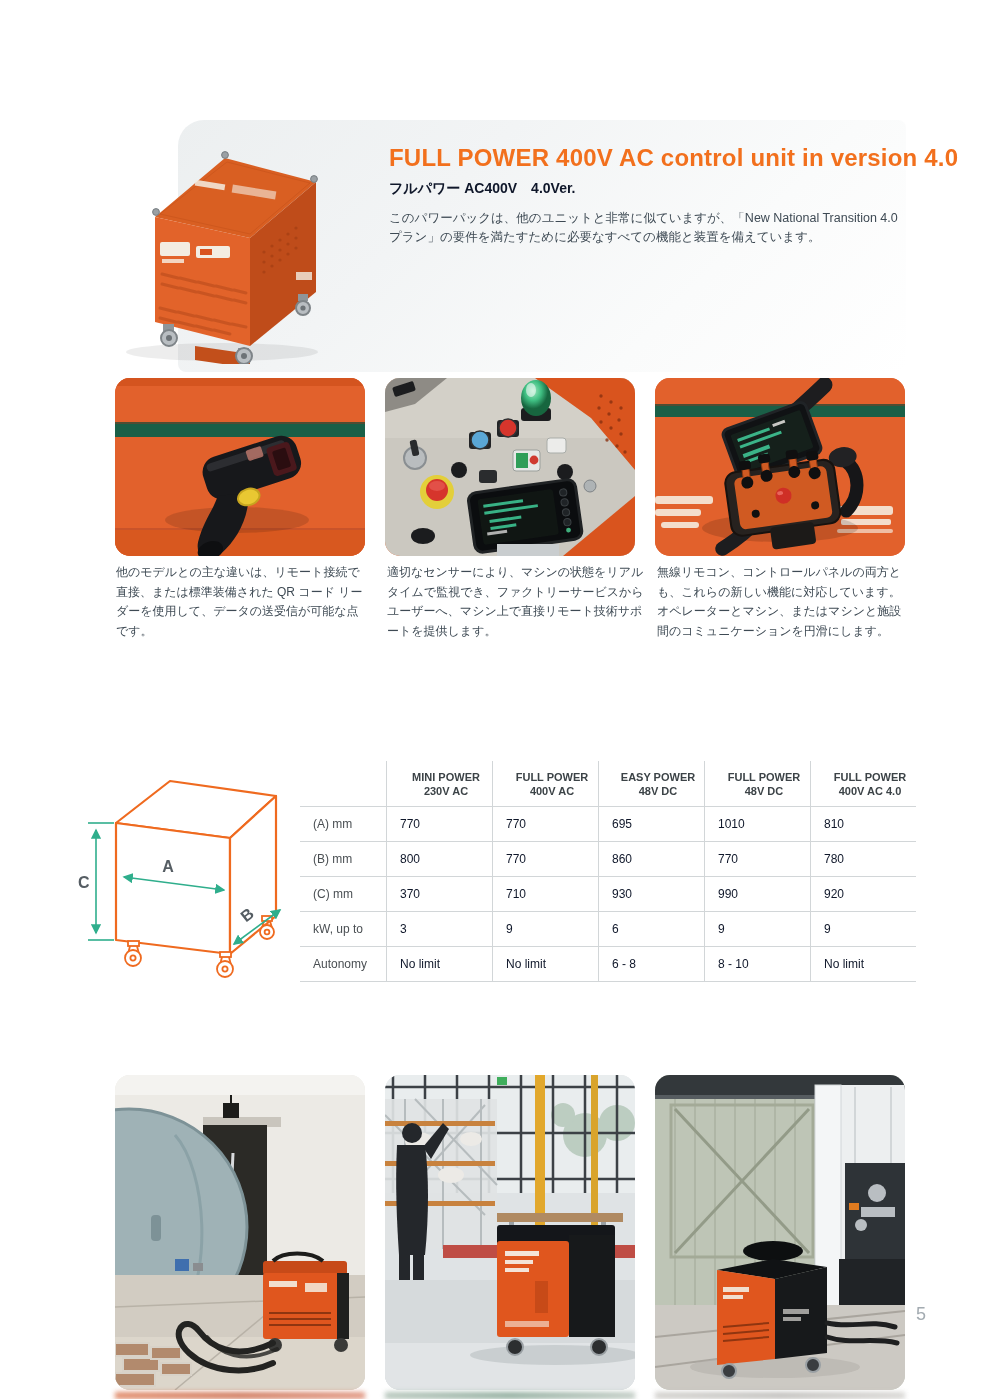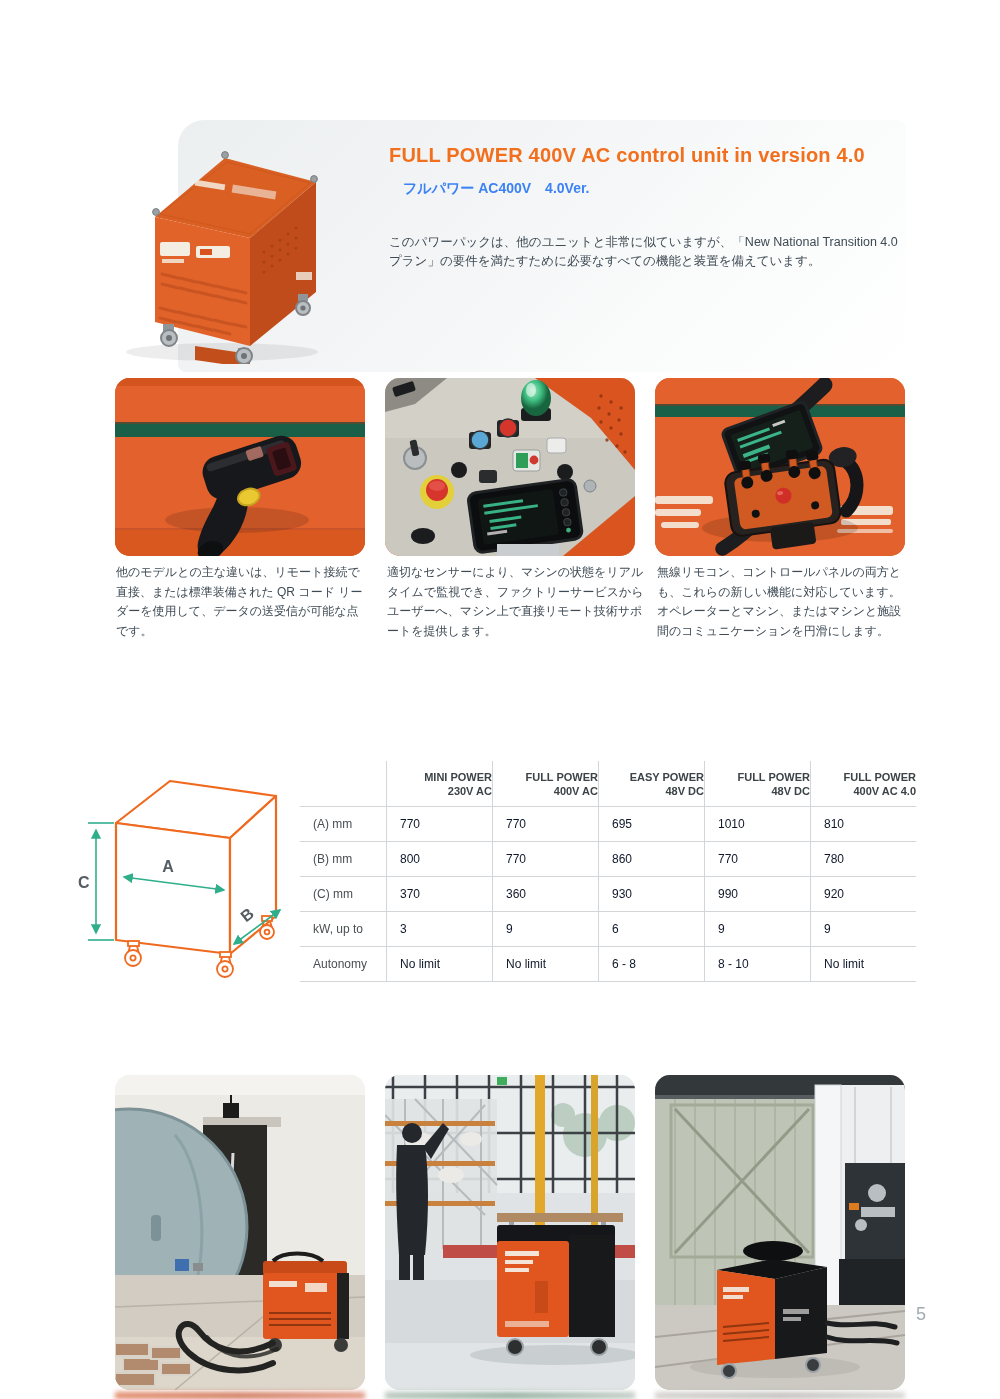--- a/index.html
+++ b/index.html
@@ -4,40 +4,40 @@
 <style>
   html,body{margin:0;padding:0;background:#ffffff;}
   .page{position:relative;width:1000px;height:1399px;background:#ffffff;overflow:hidden;
         font-family:"Liberation Sans","DejaVu Sans",sans-serif;color:#3e4a54;}
 
   
   .header-panel{position:absolute;left:178px;top:120px;width:728px;height:252px;
     border-radius:26px 8px 8px 8px;
     background:linear-gradient(135deg,#eceff0 0%,#f2f4f5 35%,#fafbfb 70%,#ffffff 100%);}
   .product-img{position:absolute;left:100px;top:122px;width:238px;height:242px;}
-  .page-title{position:absolute;left:389px;top:144px;font-size:20px;font-weight:bold;color:#f2701d;letter-spacing:.2px;}
-  .page-subtitle{position:absolute;left:403px;top:180px;font-size:14px;font-weight:bold;color:#3b82f6;}
-  .intro{position:absolute;left:389px;top:209px;width:520px;font-size:12.5px;line-height:19px;color:#3e4a54;margin-top:24px;}
+  .page-title{position:absolute;left:389px;top:144px;font-size:24px;font-weight:bold;color:#f2701d;letter-spacing:.2px;}
+  .page-subtitle{position:absolute;left:389px;top:180px;font-size:14px;font-weight:bold;color:#0f172a;}
+  .intro{position:absolute;left:389px;top:209px;width:520px;font-size:12.5px;line-height:19px;color:#3e4a54;}
   .intro p{margin:0 0 13px 0;}
 
   
   .photo{position:absolute;top:378px;width:250px;height:178px;border-radius:15px;overflow:hidden;background:#e2612c;}
   .photo svg,.bphoto svg,.product-img svg,.diagram svg{display:block;width:100%;height:100%;}
   #photo-qr{left:115px;} #photo-panel{left:385px;} #photo-remote{left:655px;}
   .caption{position:absolute;top:563px;width:254px;font-size:12px;line-height:19.5px;color:#3e4a54;}
   #cap-1{left:116px;} #cap-2{left:387px;width:262px;} #cap-3{left:657px;}
 
   
   .diagram{position:absolute;left:70px;top:764px;width:232px;height:230px;}
   .spec-table{position:absolute;left:300px;top:761px;width:620px;display:grid;
     grid-template-columns:86px repeat(5,106px);}
   .cell{border-bottom:1px solid #d2d6d8;display:flex;align-items:center;
     padding-left:13px;box-sizing:border-box;font-size:12px;height:35px;color:#0f172a;}
   .hcell{height:46px;font-size:11px;font-weight:bold;line-height:14px;color:#3c4347;
-    flex-direction:column;align-items:flex-end;justify-content:center;}
+    flex-direction:column;align-items:center;justify-content:center;}
   .dcol{border-left:1px solid #d2d6d8;}
   .rlabel{color:#4a4f53;}
 
   
   .bphoto{position:absolute;top:1075px;width:250px;height:315px;border-radius:15px;overflow:hidden;}
   #bphoto-1{left:115px;} #bphoto-2{left:385px;} #bphoto-3{left:655px;}
   .blur-strip{position:absolute;top:1392px;height:7px;width:250px;filter:blur(2.5px);opacity:.75;}
   #strip-1{left:115px;background:linear-gradient(90deg,#d8663a,#c2502a,#d8765a);}
   #strip-2{left:385px;background:linear-gradient(90deg,#9fb4a6,#6f9480,#aebcb2);}
   #strip-3{left:655px;background:linear-gradient(90deg,#c4c2bd,#aeaca8,#cccac6);}
@@ -375,21 +375,21 @@
 
     <div class="cell rlabel">(B) mm</div>
     <div class="cell dcol">800</div>
     <div class="cell dcol">770</div>
     <div class="cell dcol">860</div>
     <div class="cell dcol">770</div>
     <div class="cell dcol">780</div>
 
     <div class="cell rlabel">(C) mm</div>
     <div class="cell dcol">370</div>
-    <div class="cell dcol">360</div>
+    <div class="cell dcol">710</div>
     <div class="cell dcol">930</div>
     <div class="cell dcol">990</div>
     <div class="cell dcol">920</div>
 
     <div class="cell rlabel">kW, up to</div>
     <div class="cell dcol">3</div>
     <div class="cell dcol">9</div>
     <div class="cell dcol">6</div>
     <div class="cell dcol">9</div>
     <div class="cell dcol">9</div>

